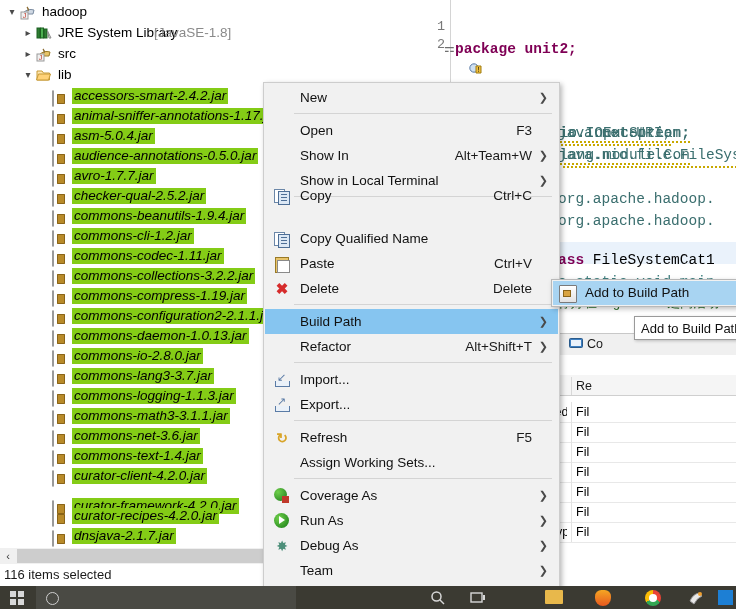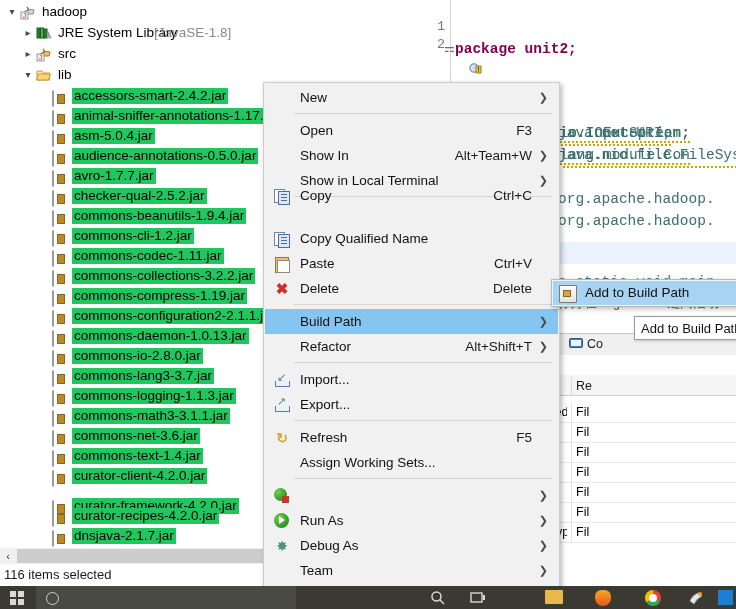--- a/index.html
+++ b/index.html
@@ -62,21 +62,21 @@
   #tree{
     position:absolute;left:0;top:0;width:395px;height:548px;
     background:#ffffff;overflow:hidden;font-size:13.5px;color:#000;
   }
   .trow{position:absolute;left:0;height:20px;line-height:20px;white-space:nowrap;}
   .tarrow{position:absolute;width:12px;height:20px;line-height:20px;text-align:center;
      color:#4a4a4a;font-size:10px;}
   .ticon{position:absolute;width:16px;height:16px;top:2px;}
   .tlabel{position:absolute;height:16px;top:2px;line-height:16px;padding:0 2px;
      white-space:nowrap;}
-  .sel{background:#22c55e;}
+  .sel{background:#84cc16;font-style:italic;}
   .dim{color:#8a8a8a;}
 
   
   .jaricon{border:1px solid #9a9a9a;background:linear-gradient(#fbfbfb,#dfdfdf);
      border-radius:1px;box-sizing:border-box;position:relative;}
   .jaricon:after{content:"";position:absolute;left:4px;top:3px;width:8px;height:10px;
      background:#b88a2a;border-radius:1px;
      box-shadow:inset 0 0 0 1px #8a6418;}
 
   
@@ -233,20 +233,23 @@
   </div>
 
   <div class="cline" style="top:166px;width:321px">
     <span class="ctext pkg" style="left:143px">org.apache.hadoop.</span>
   </div>
 
   <div class="cline" style="top:188px;width:321px">
     <span class="ctext pkg" style="left:143px">org.apache.hadoop.</span>
   </div>
 
+  <div class="cline" style="top:227px;width:321px">
+    <span class="ctext" style="left:143px"><span class="kw">ass</span><span class="plain"> FileSystemCat1</span></span>
+  </div>
 
   <div class="cline" style="top:249px;width:321px">
     <span class="ctext tealnm" style="left:143px">c static void main</span>
   </div>
   <div class="cline" style="top:271px;width:321px">
     <span class="ctext" style="left:143px;color:#2a6e2a;font-size:13px">你好在Begin End之间活动</span>
   </div>
 </div>
 
 <div id="tabstrip">
@@ -476,20 +479,21 @@
       </div>
       <div class="mi" style="top: 367px; text-align: right;">
         <span class="milabel">Assign Working Sets...</span>
       </div>
       <div class="msep" style="top: 395px;"></div>
       <div class="mi" style="top: 400px;">
         <span class="miicon ic-cov">
           <span class="g"></span>
           <span class="r"></span>
         </span>
+        <span class="milabel">Coverage As</span>
         <span class="miarrow">❯</span>
       </div>
       <div class="mi" style="top: 425px;">
         <span class="miicon ic-run">
           <span class="g"></span>
           <span class="t"></span>
         </span>
         <span class="milabel">Run As</span>
         <span class="miarrow">❯</span>
       </div>

